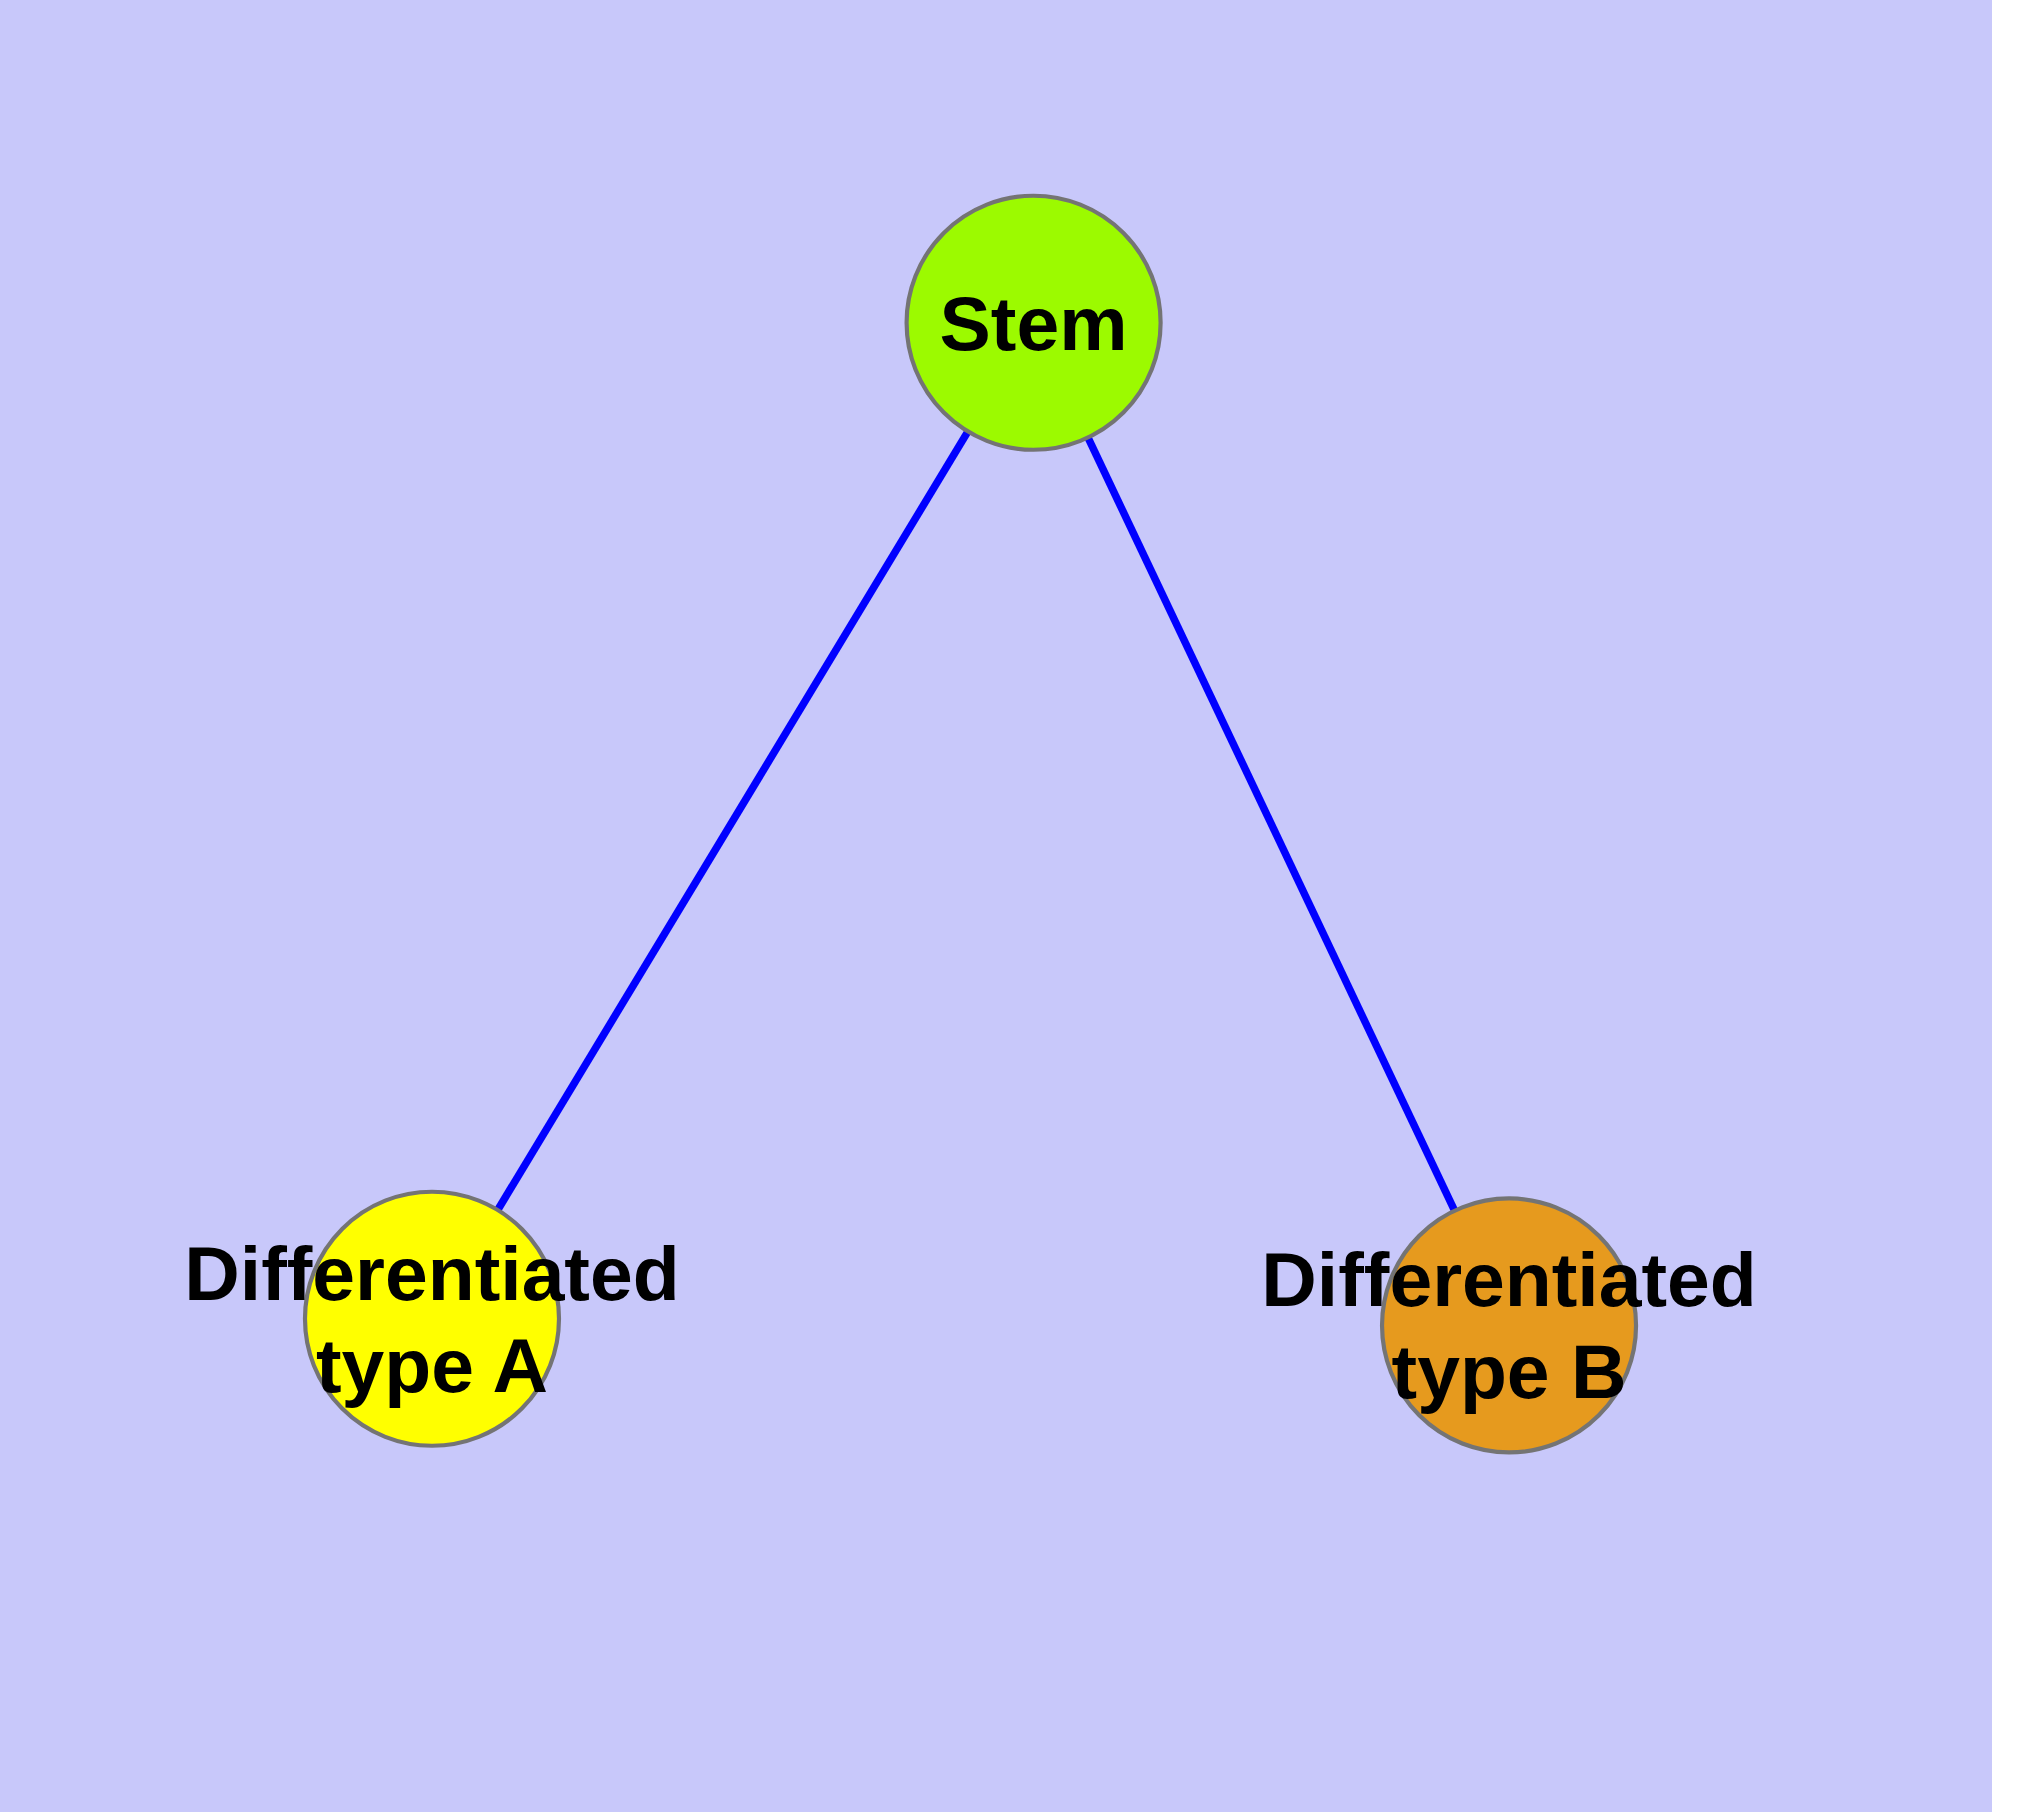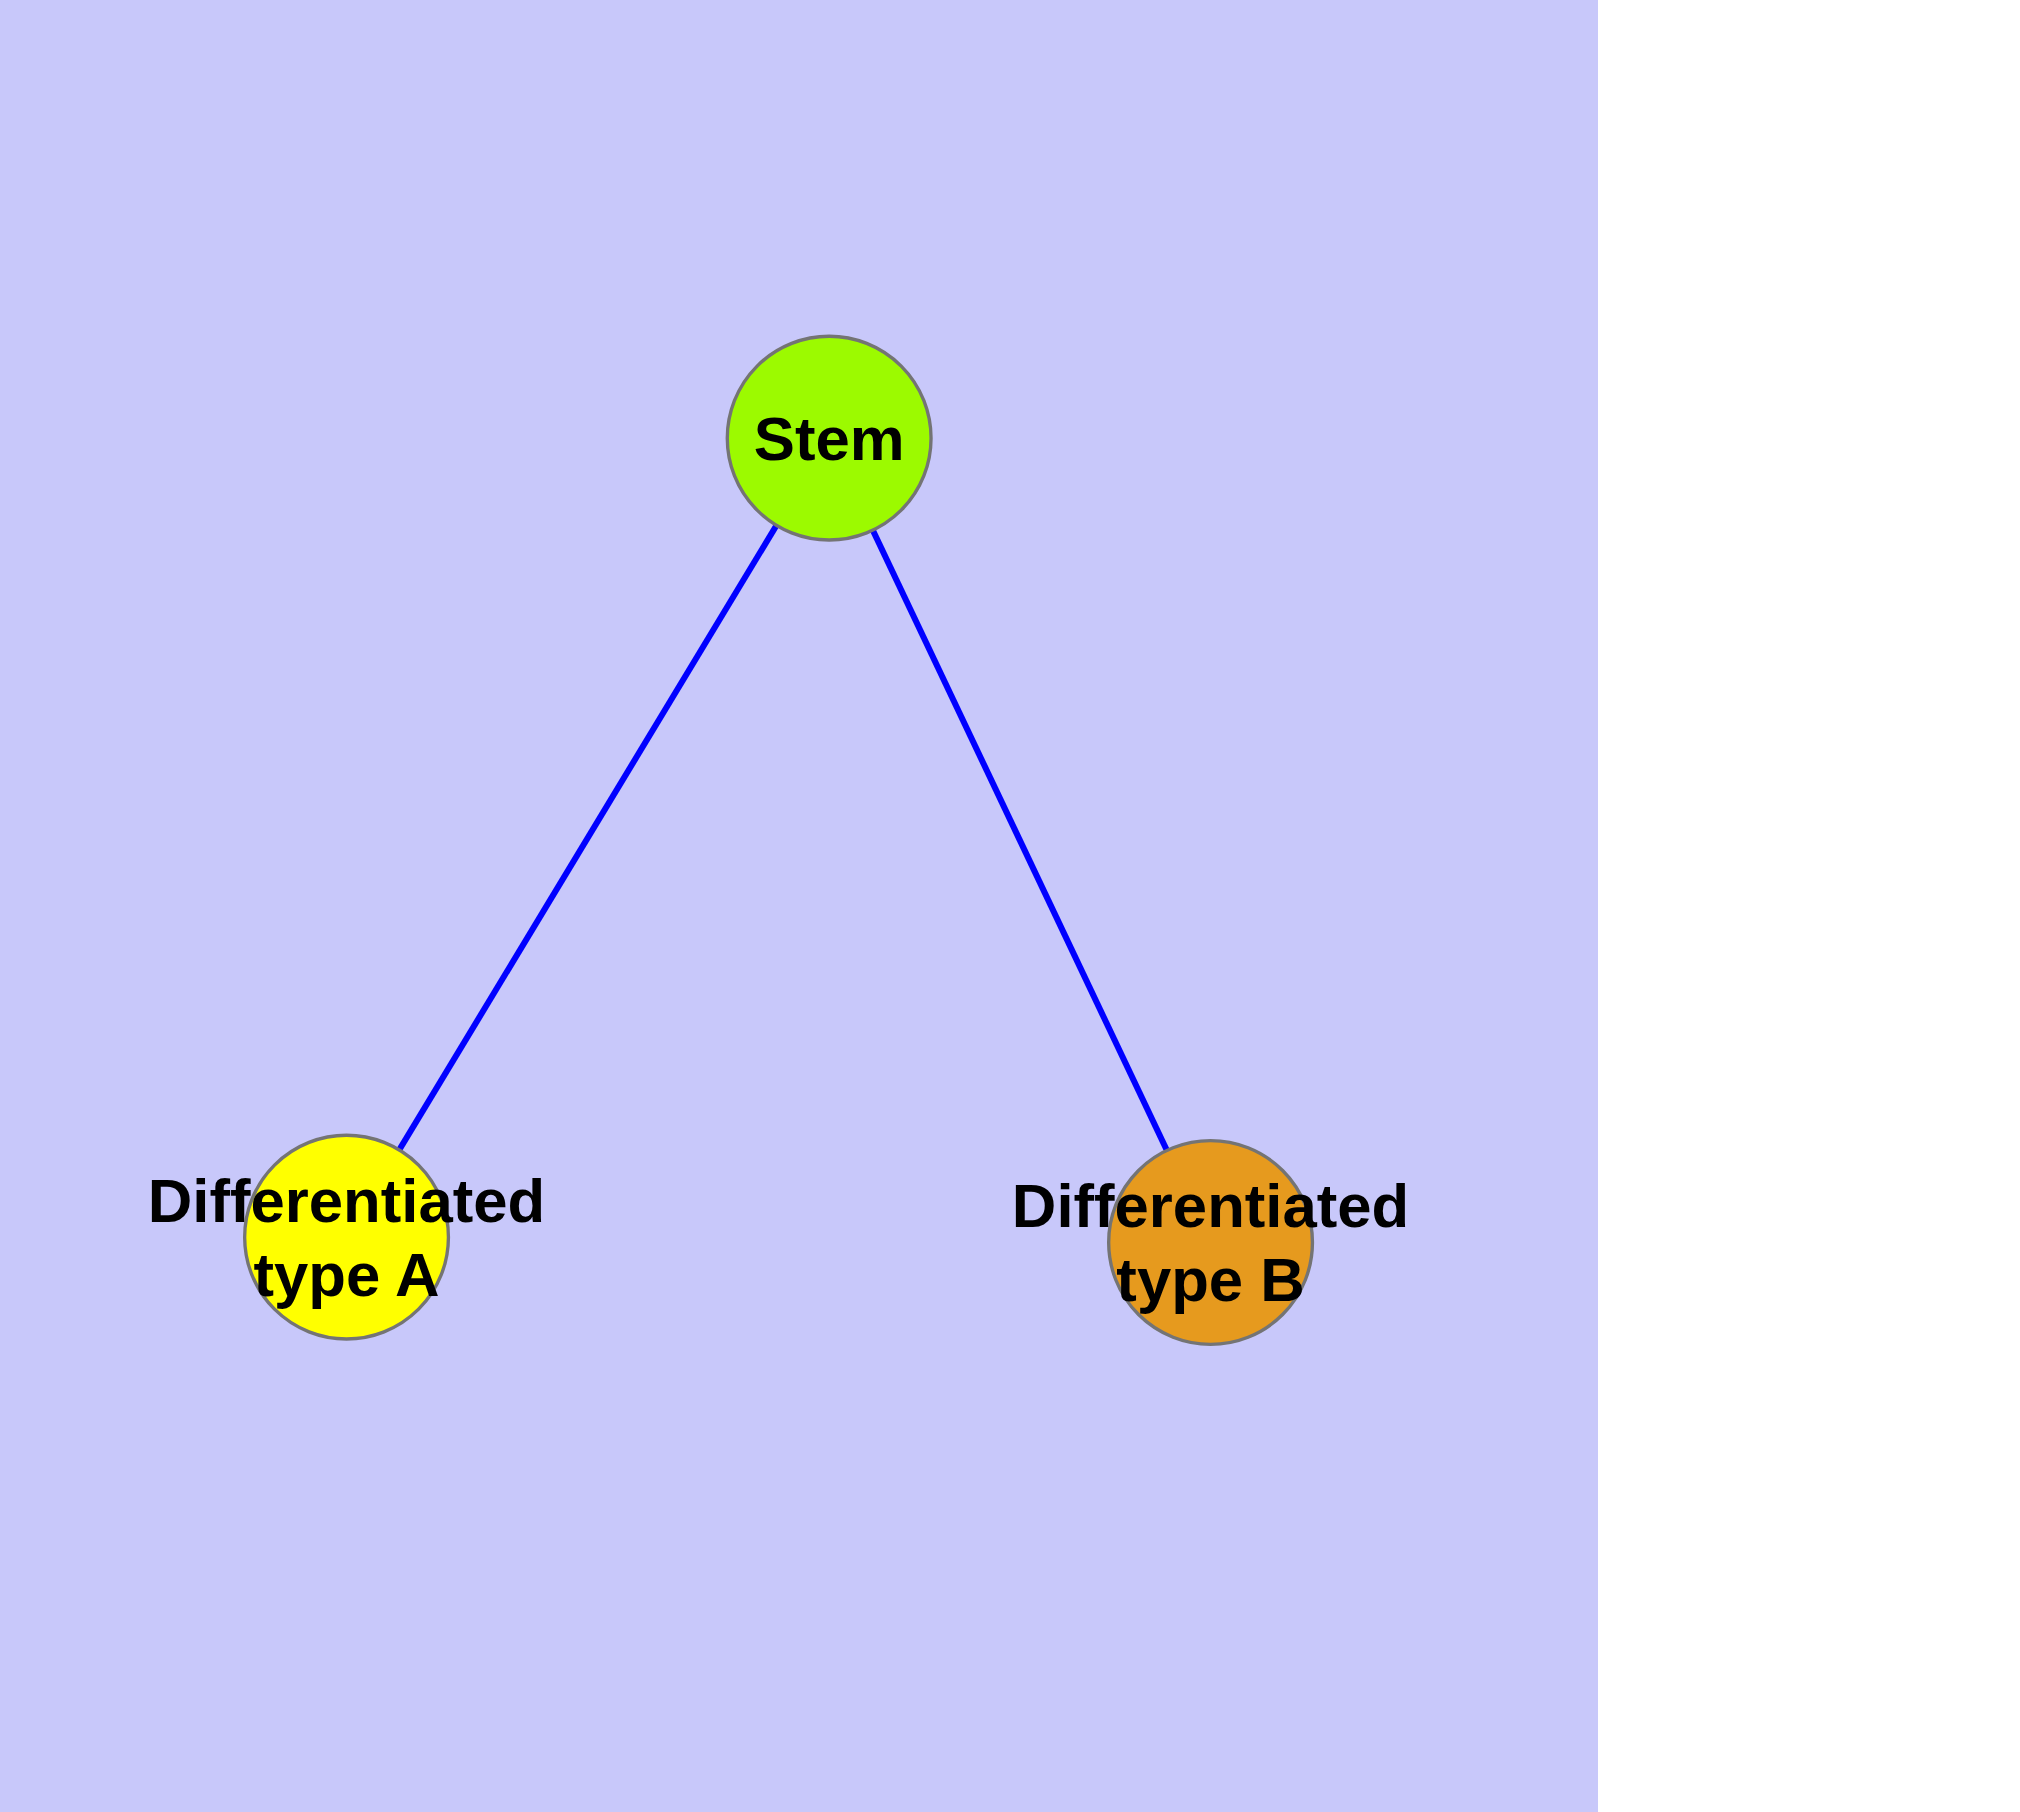--- a/index.html
+++ b/index.html
@@ -1,21 +1,21 @@
 <!DOCTYPE html>
 <html style="font-size:13.6px"><head>
 <meta charset="utf-8">
 <style>
   html, body {
     margin: 0;
     padding: 0;
   }
   .stage {
     position: relative;
-    width: 1598px;
+    width: 1992px;
     height: 1812px;
     overflow: hidden;
   }
   .stage svg {
     display: block;
     width: 100%;
     height: 100%;
   }
   .node-label {
     font-family: "Liberation Sans", sans-serif;

